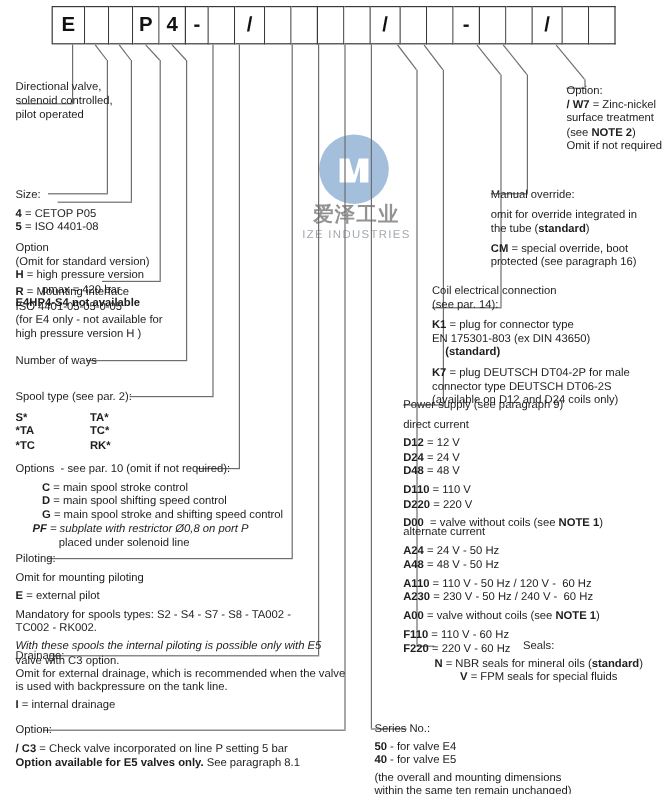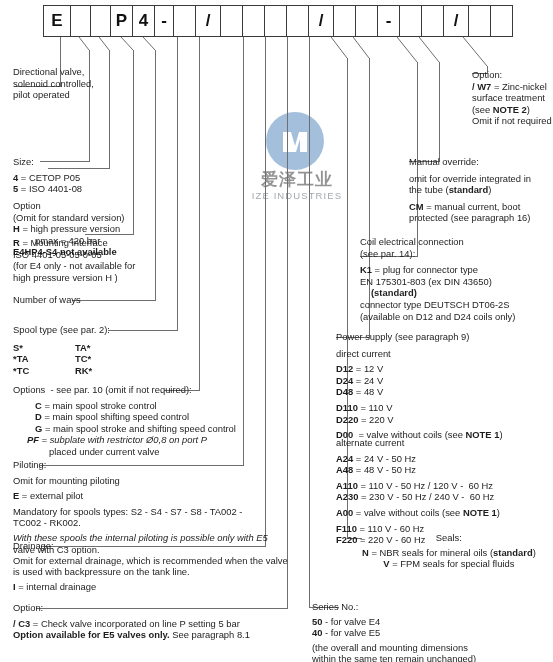--- a/index.html
+++ b/index.html
@@ -238,21 +238,21 @@
       </div>
     </div>
   </div>
 
   <div class="blk" style="left:13px; top:384px;">
     <p>Options  - see par. 10 (omit if not required):</p>
     <p style="margin-top:4px;padding-left:22px;"><b>C</b><span> = main spool stroke control</span></p>
     <p style="padding-left:22px;"><b>D</b><span> = main spool shifting speed control</span></p>
     <p style="padding-left:22px;"><b>G</b><span> = main spool stroke and shifting speed control</span></p>
     <p style="padding-left:14px;font-style:italic;"><b>PF</b><span> = subplate with restrictor Ø0,8 on port P</span></p>
-    <p style="padding-left:36px;">placed under current valve</p>
+    <p style="padding-left:36px;">placed under solenoid line</p>
   </div>
 
   <div class="blk" style="left:13px; top:459px;">
     <p>Piloting:</p>
     <p style="margin-top:4px;">Omit for mounting piloting</p>
     <p style="margin-top:4px;"><b>E</b><span> = external pilot</span></p>
     <p style="margin-top:4px;">Mandatory for spools types: S2 - S4 - S7 - S8 - TA002 -</p>
     <p>TC002 - RK002.</p>
     <p style="margin-top:3px;font-style:italic;">With these spools the internal piloting is possible only with E5</p>
     <p>valve with C3 option.</p>
@@ -276,30 +276,31 @@
     <p><b>/ W7</b><span> = Zinc-nickel</span></p>
     <p>surface treatment</p>
     <p><span>(see </span><b>NOTE 2</b><span>)</span></p>
     <p>Omit if not required</p>
   </div>
 
   <div class="blk" style="left:409px; top:156px;">
     <p>Manual override:</p>
     <p style="margin-top:5px;">omit for override integrated in</p>
     <p><span>the tube (</span><b>standard</b><span>)</span></p>
-    <p style="margin-top:5px;"><b>CM</b><span> = manual current, boot</span></p>
+    <p style="margin-top:5px;"><b>CM</b><span> = special override, boot</span></p>
     <p>protected (see paragraph 16)</p>
   </div>
 
   <div class="blk" style="left:360px; top:236px;">
     <p>Coil electrical connection</p>
     <p>(see par. 14):</p>
     <p style="margin-top:5px;"><b>K1</b><span> = plug for connector type</span></p>
     <p>EN 175301-803 (ex DIN 43650)</p>
     <p style="font-weight:bold;padding-left:11px;">(standard)</p>
+    <p style="margin-top:5px;"><b>K7</b><span> = plug DEUTSCH DT04-2P for male</span></p>
     <p>connector type DEUTSCH DT06-2S</p>
     <p>(available on D12 and D24 coils only)</p>
   </div>
 
   <div class="blk" style="left:336px; top:331px;">
     <p>Power supply (see paragraph 9)</p>
     <p style="margin-top:5px;">direct current</p>
     <p style="margin-top:4px;"><b>D12</b><span> = 12 V</span></p>
     <p><b>D24</b><span> = 24 V</span></p>
     <p><b>D48</b><span> = 48 V</span></p>

